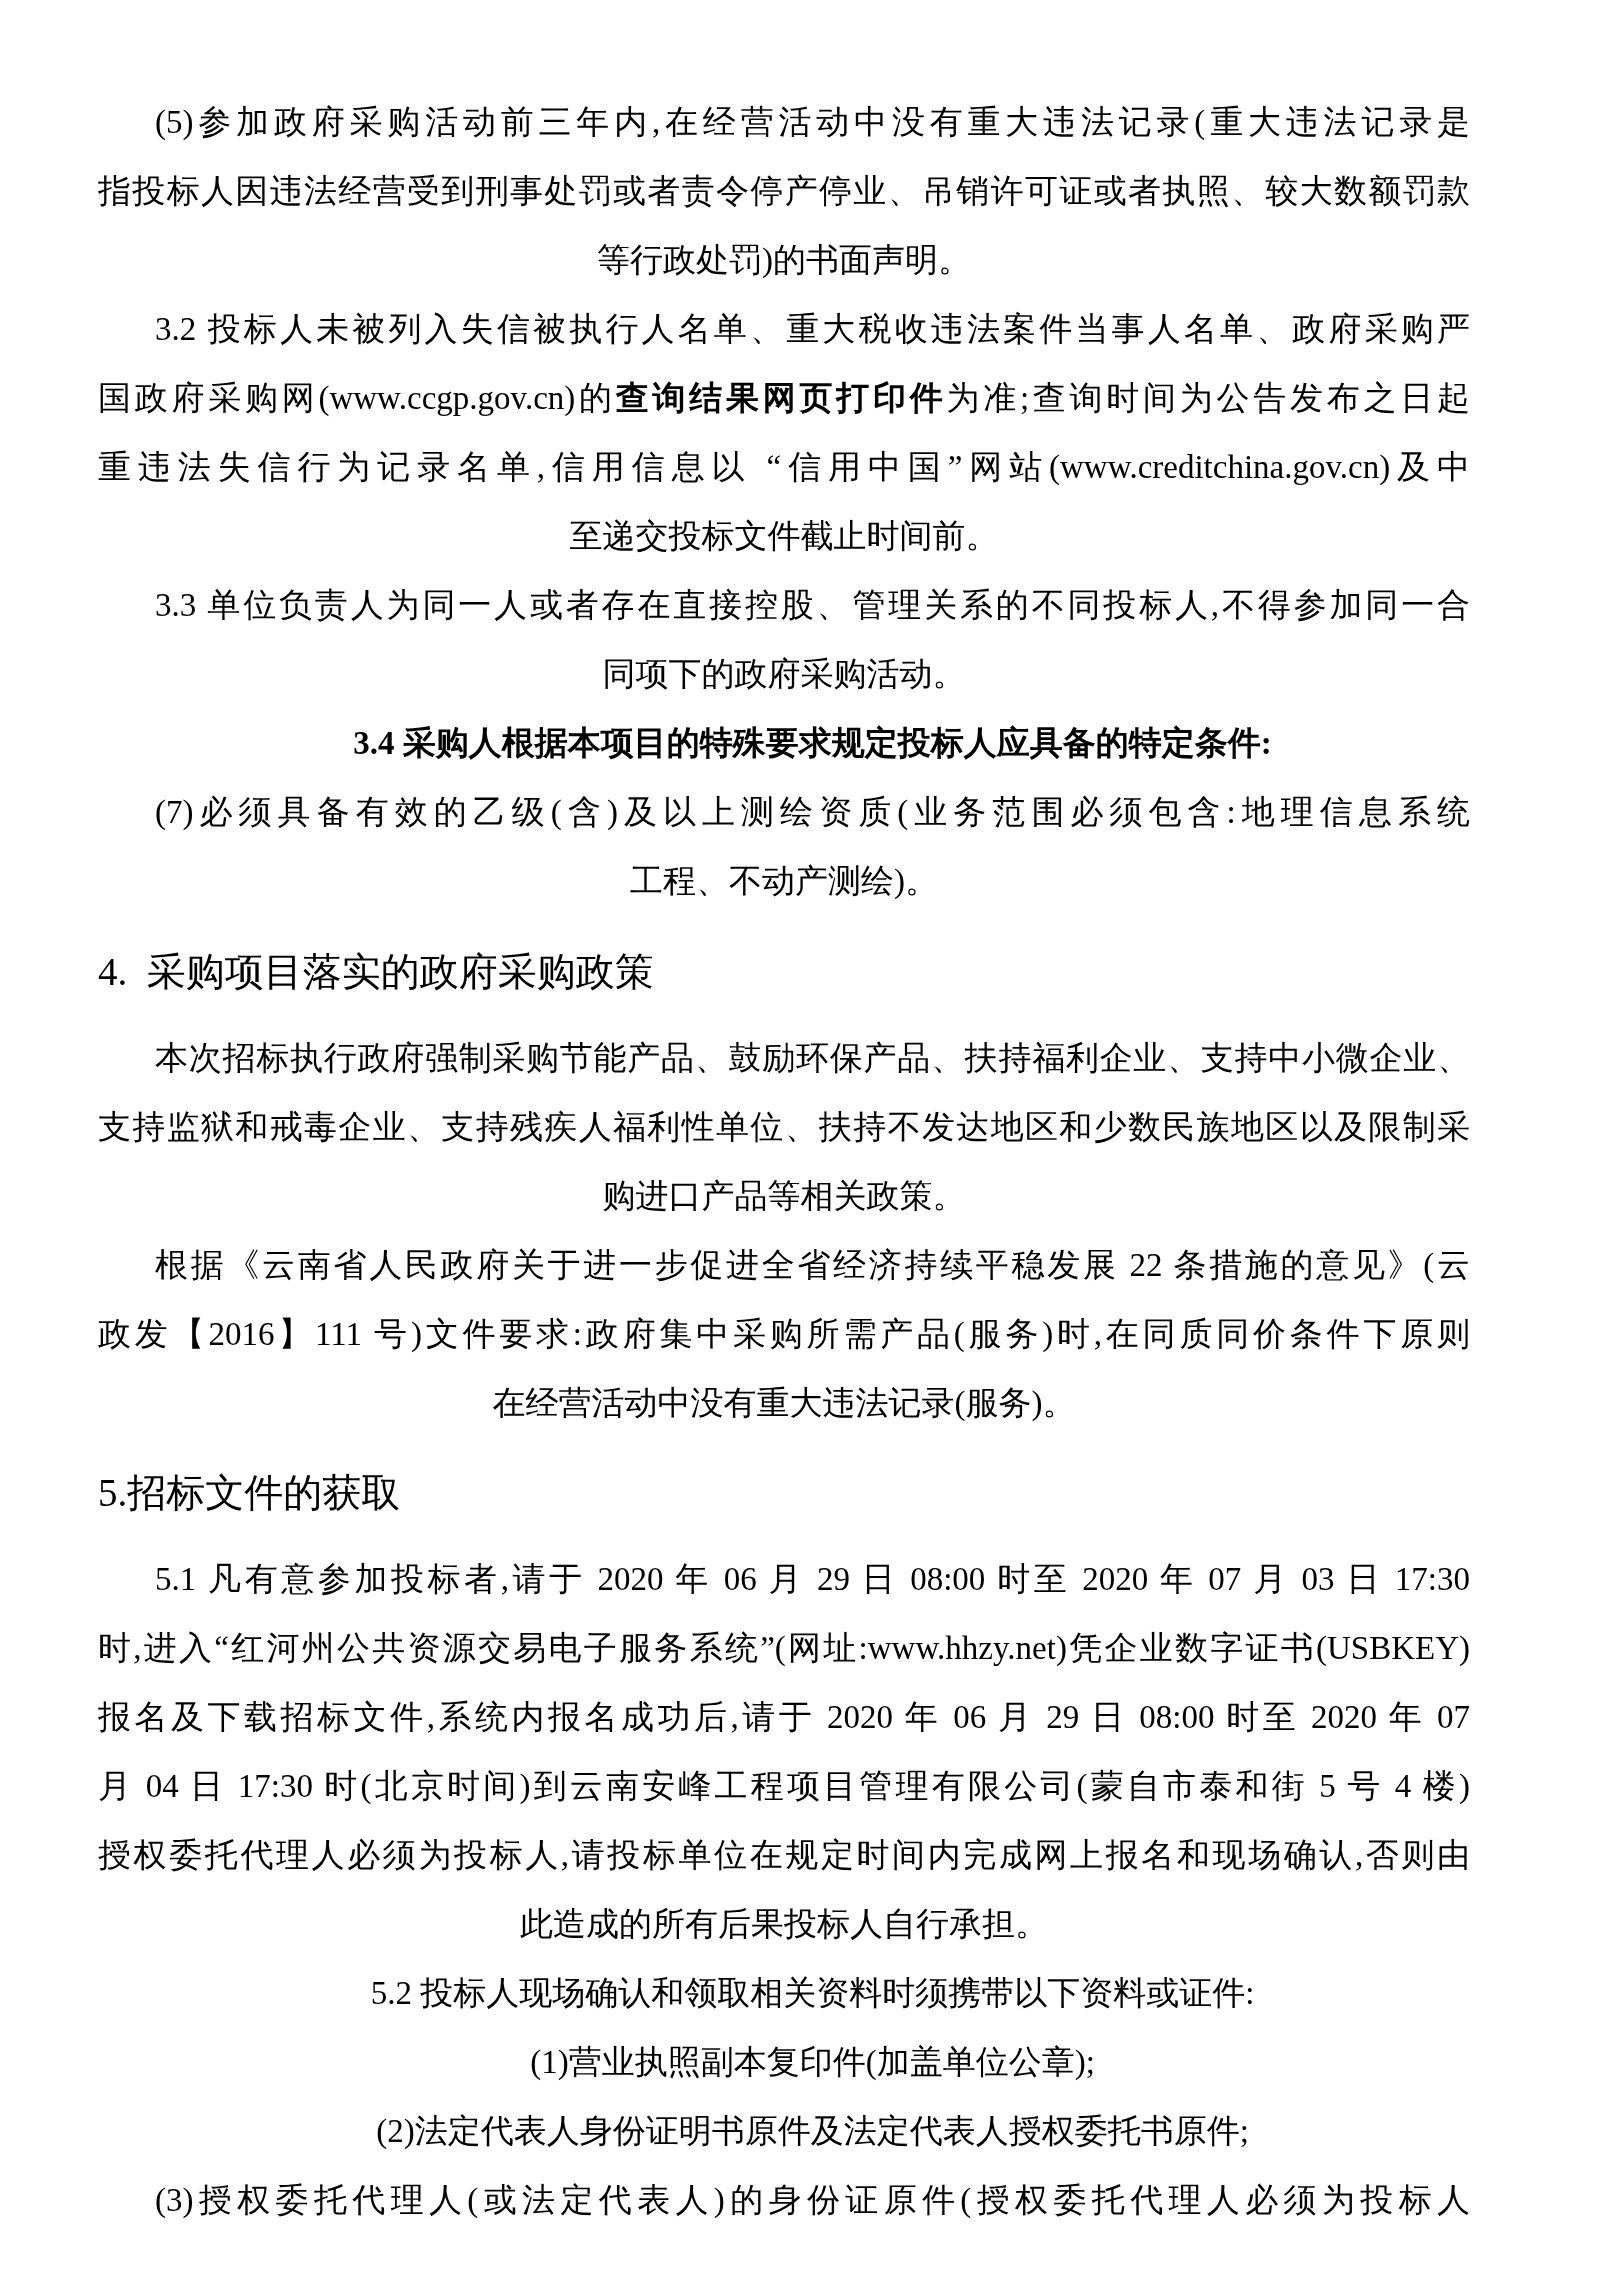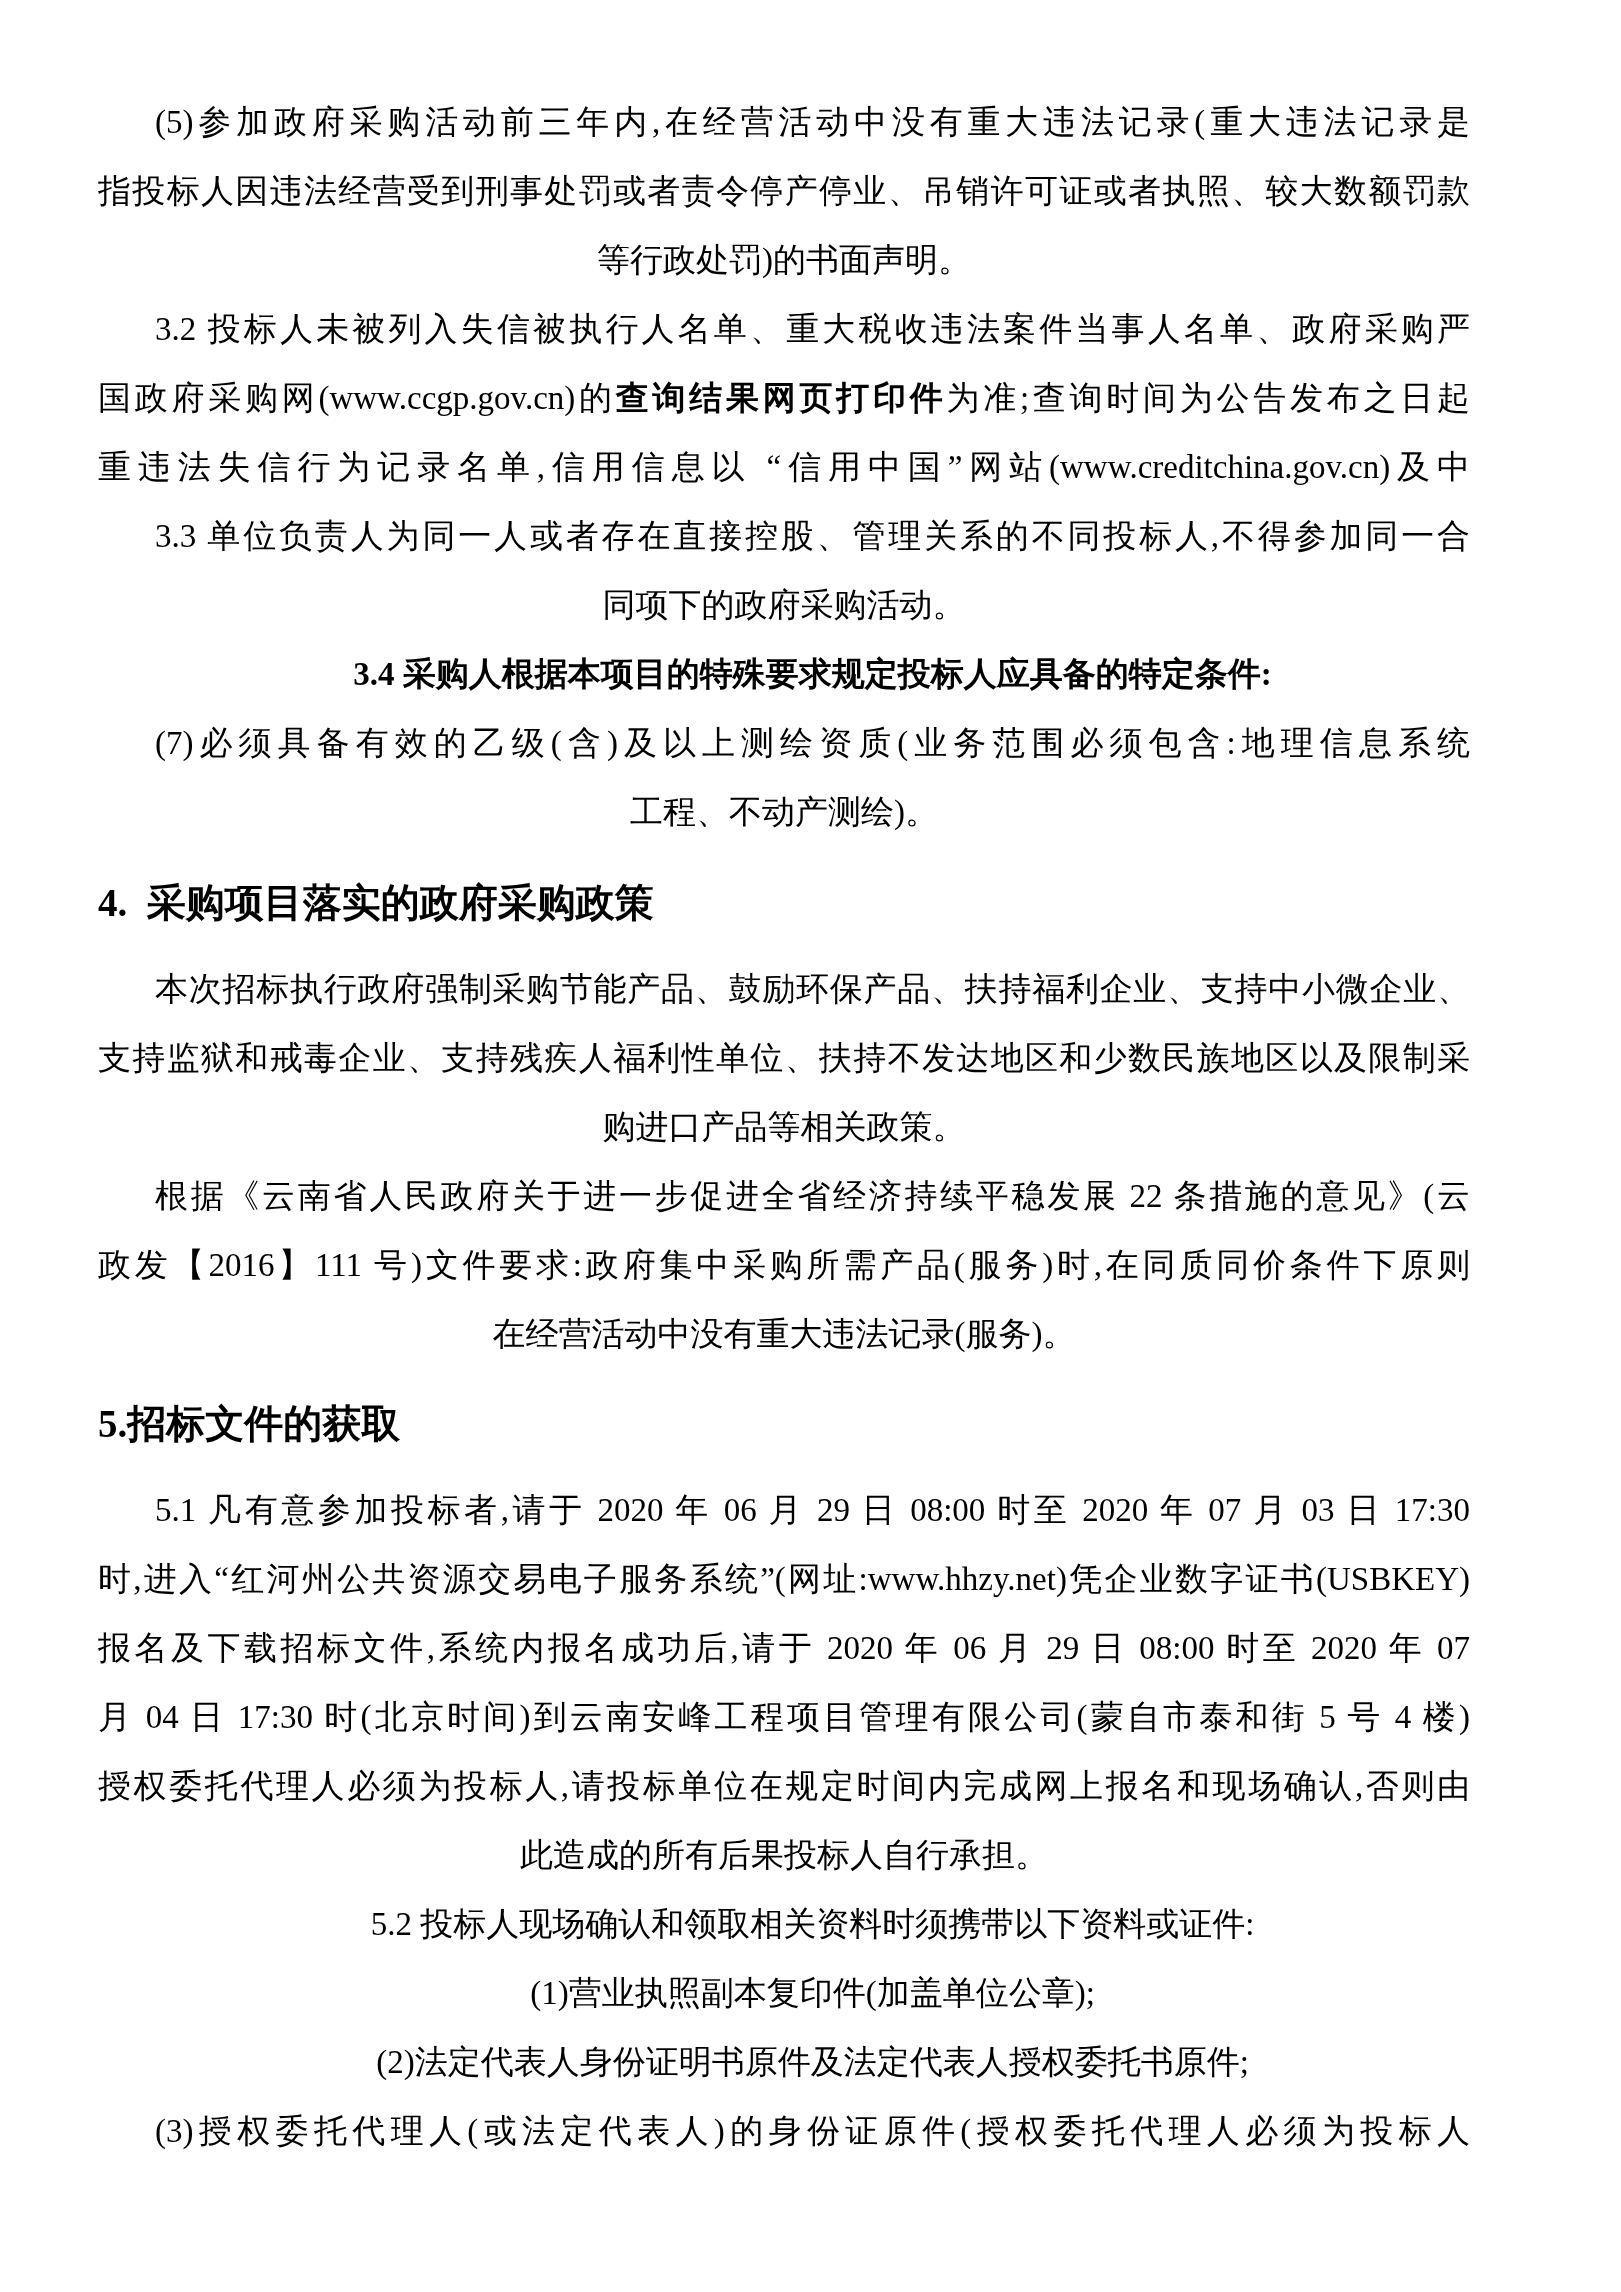--- a/index.html
+++ b/index.html
@@ -33,39 +33,40 @@
     text-justify: inter-ideograph;
   }
   .indent {
     padding-left: 57px;
   }
   .bold {
     font-weight: bold;
   }
   .heading {
     font-size: 39px;
-    font-weight: bold;
+    font-weight: normal;
     line-height: 88px;
     margin-top: 11.8px;
     margin-bottom: 7.8px;
     white-space: pre-wrap;
   }
 </style>
 </head>
 <body>
 
 <div class="page">
 
   <div class="line indent justify">(5)参加政府采购活动前三年内,在经营活动中没有重大违法记录(重大违法记录是</div>
   <div class="line justify">指投标人因违法经营受到刑事处罚或者责令停产停业、吊销许可证或者执照、较大数额罚款</div>
   <div class="line">等行政处罚)的书面声明。</div>
 
   <div class="line indent justify">3.2 投标人未被列入失信被执行人名单、重大税收违法案件当事人名单、政府采购严</div>
   <div class="line justify"><span>国政府采购网(www.ccgp.gov.cn)的</span><span class="bold">查询结果网页打印件</span><span>为准;查询时间为公告发布之日起</span></div>
   <div class="line justify">重违法失信行为记录名单,信用信息以 “信用中国”网站(www.creditchina.gov.cn)及中</div>
+  <div class="line">至递交投标文件截止时间前。</div>
 
   <div class="line indent justify">3.3 单位负责人为同一人或者存在直接控股、管理关系的不同投标人,不得参加同一合</div>
   <div class="line">同项下的政府采购活动。</div>
 
   <div class="line indent bold">3.4 采购人根据本项目的特殊要求规定投标人应具备的特定条件:</div>
 
   <div class="line indent justify">(7)必须具备有效的乙级(含)及以上测绘资质(业务范围必须包含:地理信息系统</div>
   <div class="line">工程、不动产测绘)。</div>
 
   <div class="heading">4.  采购项目落实的政府采购政策</div>

